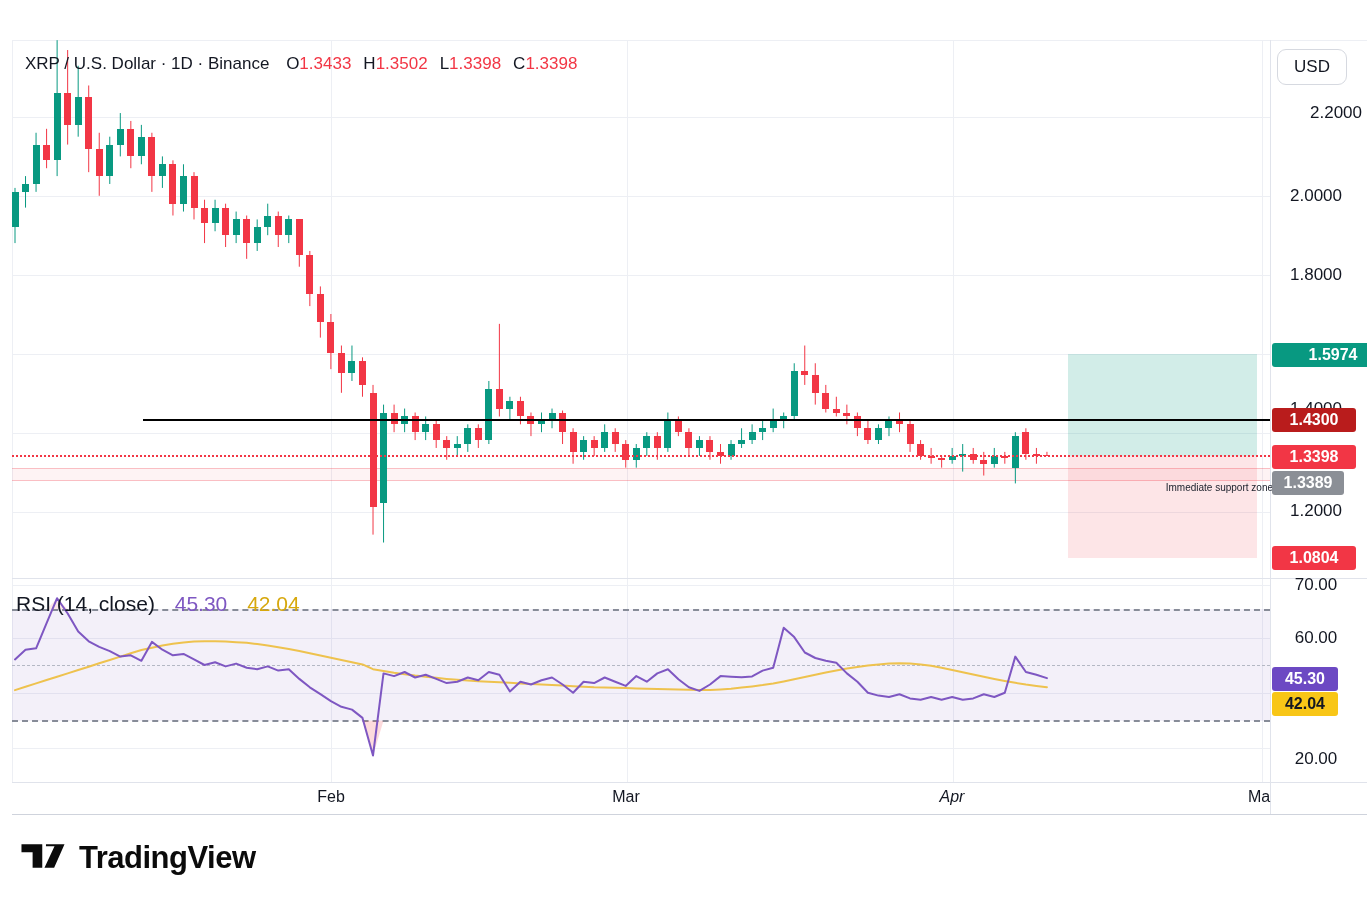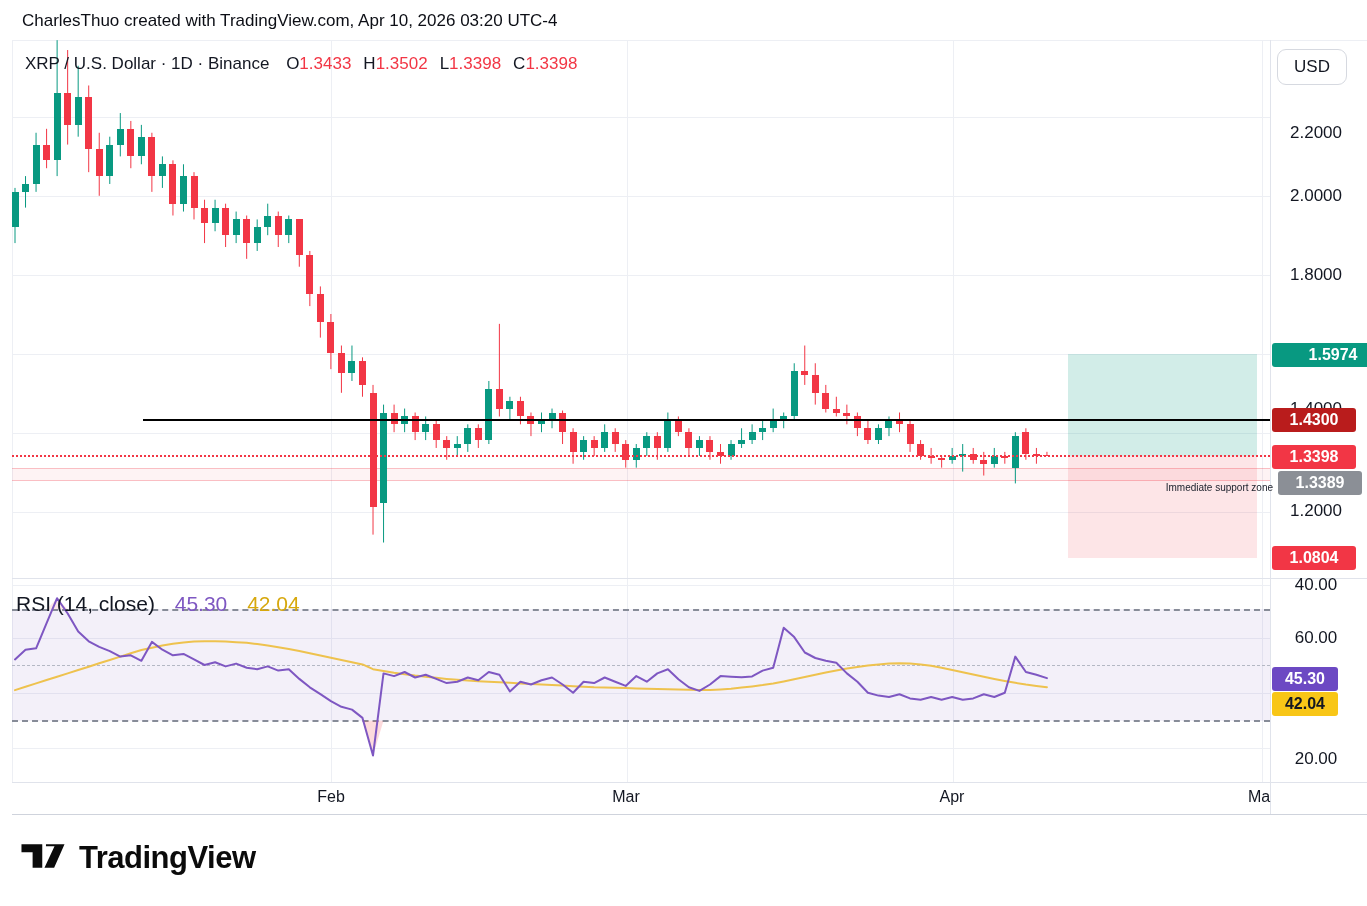--- a/index.html
+++ b/index.html
@@ -37,21 +37,20 @@
             background:rgba(126,87,194,0.09);}
   .footer{position:absolute;left:20px;top:839px;display:flex;align-items:center;gap:13px;}
   .brand{font-size:31px;font-weight:700;color:#0b0b0b;letter-spacing:-0.5px;}
   svg.layer{position:absolute;left:0;top:0;pointer-events:none;}
 </style>
 </head>
 <body>
 
 <div id="app">
 
-  <div class="attribution">CharlesThuo created with TradingView.com, Apr 10, 2026 03:20 UTC-4</div>
 
   <div id="grid">
       <div class="hline" style="left: 12px; top: 117px; width: 1258px;"></div>
       <div class="hline" style="left: 12px; top: 196px; width: 1258px;"></div>
       <div class="hline" style="left: 12px; top: 275px; width: 1258px;"></div>
       <div class="hline" style="left: 12px; top: 354px; width: 1258px;"></div>
       <div class="hline" style="left: 12px; top: 433px; width: 1258px;"></div>
       <div class="hline" style="left: 12px; top: 512px; width: 1258px;"></div>
       <div class="hline" style="left: 12px; top: 585px; width: 1258px;"></div>
       <div class="hline" style="left: 12px; top: 638px; width: 1258px;"></div>
@@ -293,41 +292,41 @@
   <div class="rsi-legend">
     <span>RSI (14, close)</span>
     <span class="val-main">45.30</span>
     <span class="val-ma">42.04</span>
   </div>
 
   <div class="support-text">Immediate support zone</div>
 
   <div class="usd-btn">USD</div>
   <div id="right-axis">
-      <div class="axis-label" style="top: 123px;">2.2000</div>
+      <div class="axis-label" style="top: 103px; text-align: right;">2.2000</div>
       <div class="axis-label" style="top: 186px;">2.0000</div>
       <div class="axis-label" style="top: 265px;">1.8000</div>
       <div class="axis-label" style="top: 399px;">1.4000</div>
       <div class="axis-label" style="top: 501px;">1.2000</div>
-      <div class="axis-label" style="top: 575px;">40.00</div>
+      <div class="axis-label" style="top: 575px;">70.00</div>
       <div class="axis-label" style="top: 628px;">60.00</div>
       <div class="axis-label" style="top: 738px; margin-top: 11px;">20.00</div>
       <div class="badge" style="top: 343px; width: 84px; background: rgb(8, 153, 129); color: rgb(255, 255, 255); padding-left: 19px;">1.5974</div>
       <div class="badge" style="top: 408px; width: 84px; background: #b91c1c; color: rgb(255, 255, 255);">1.4300</div>
       <div class="badge" style="top: 445px; width: 84px; background: rgb(242, 54, 69); color: rgb(255, 255, 255);">1.3398</div>
-      <div class="badge" style="top: 471px; width: 84px; background: rgb(139, 143, 150); color: rgb(255, 255, 255); margin-left: 6px;">1.3389</div>
+      <div class="badge" style="top: 471px; width: 72px; background: rgb(139, 143, 150); color: rgb(255, 255, 255);">1.3389</div>
       <div class="badge" style="top: 546px; width: 84px; background: rgb(242, 54, 69); color: rgb(255, 255, 255);">1.0804</div>
       <div class="badge" style="top: 667px; width: 66px; background: rgb(108, 73, 195); color: rgb(255, 255, 255);">45.30</div>
       <div class="badge" style="top: 692px; width: 66px; background: rgb(248, 198, 23); color: rgb(19, 23, 34);">42.04</div>
     </div>
 
   <div id="time-axis">
       <div class="time-label" style="left: 331px; text-align: right;">Feb</div>
       <div class="time-label" style="left: 626px;">Mar</div>
-      <div class="time-label" style="left: 952px;">Apr</div>
+      <div class="time-label" style="left: 952px; font-style: italic;">Apr</div>
       <div class="time-label" style="left: 1259px;">Ma</div>
     </div>
 
   <div class="footer">
     <span>
       <svg width="46" height="34" viewBox="0 0 62 38">
         <path d="M2,3 h28 v32 h-13 V14 h-15 z" fill="#0b0b0b"></path>
         <path d="M35,3 h25 l-14,32 h-13 l13.5,-29 h-11.5 z" fill="#0b0b0b"></path>
       </svg>
     </span>

